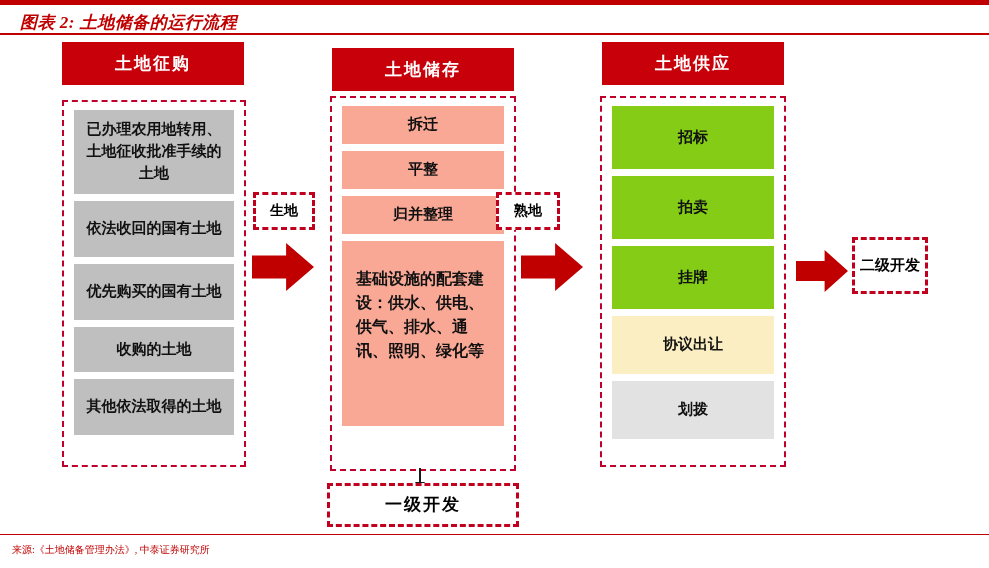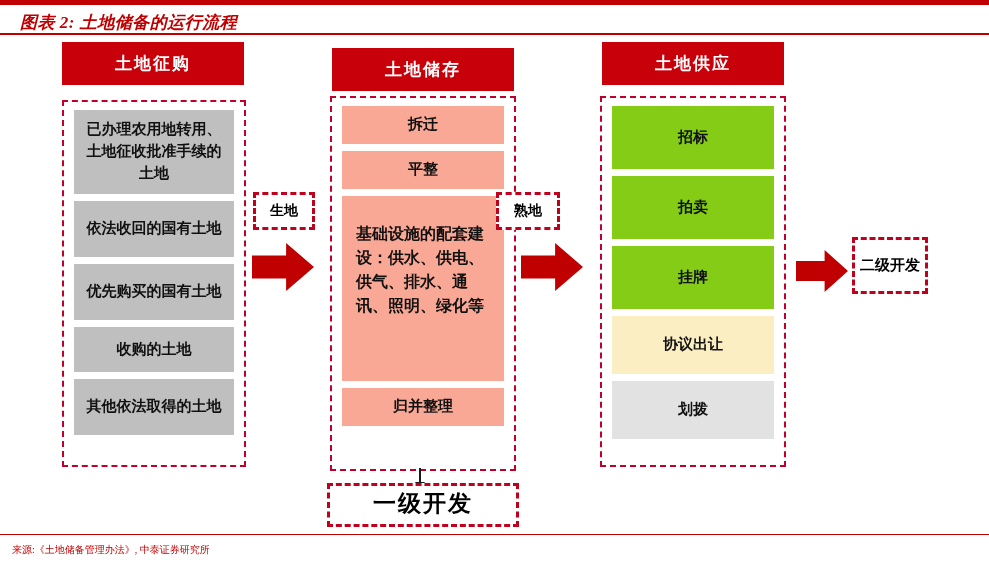--- a/index.html
+++ b/index.html
@@ -116,21 +116,21 @@
     text-align: center;
     font-size: 14px;
     font-weight: bold;
     color: #000000;
     background: #ffffff;
     line-height: 1.25;
   }
   #tag-shengdi { left: 253px; top: 192px; width: 62px; height: 38px; }
   #tag-shoudi  { left: 496px; top: 192px; width: 64px; height: 38px; }
   #tag-erji    { left: 852px; top: 237px; width: 76px; height: 57px; font-size: 15px; }
-  #tag-yiji    { left: 327px; top: 483px; width: 192px; height: 44px; font-size: 23px; letter-spacing: 2px; font-family: Liberation Mono, monospace; }
+  #tag-yiji    { left: 327px; top: 483px; width: 192px; height: 44px; font-size: 17px; letter-spacing: 2px; }
 
   
   .arrow-right {
     position: absolute;
     width: 62px; height: 48px;
     background: #c00000;
     clip-path: polygon(0% 26%, 55% 26%, 55% 0%, 100% 50%, 55% 100%, 55% 74%, 0% 74%);
   }
   #arrow-1 { left: 252px; top: 243px; }
   #arrow-2 { left: 521px; top: 243px; }
@@ -185,22 +185,22 @@
   <div class="cell gray" style="height:84px">已办理农用地转用、土地征收批准手续的土地</div>
   <div class="cell gray" style="height:56px">依法收回的国有土地</div>
   <div class="cell gray" style="height:56px">优先购买的国有土地</div>
   <div class="cell gray" style="height:45px">收购的土地</div>
   <div class="cell gray" style="height:56px">其他依法取得的土地</div>
 </div>
 
 <div class="col-box" id="col-box-1">
   <div class="cell salmon" style="height:38px">拆迁</div>
   <div class="cell salmon" style="height:38px">平整</div>
+  <div class="cell salmon" style="height:38px">归并整理</div>
   <div class="cell salmon big-text" style="height:185px">基础设施的配套建设：供水、供电、供气、排水、通讯、照明、绿化等</div>
-  <div class="cell salmon" style="height:38px">归并整理</div>
 </div>
 
 <div class="col-box" id="col-box-2">
   <div class="cell pink" style="height:63px">招标</div>
   <div class="cell pink" style="height:63px">拍卖</div>
   <div class="cell pink" style="height:63px">挂牌</div>
   <div class="cell yellow" style="height:58px">协议出让</div>
   <div class="cell lgray" style="height:58px">划拨</div>
 </div>
 

